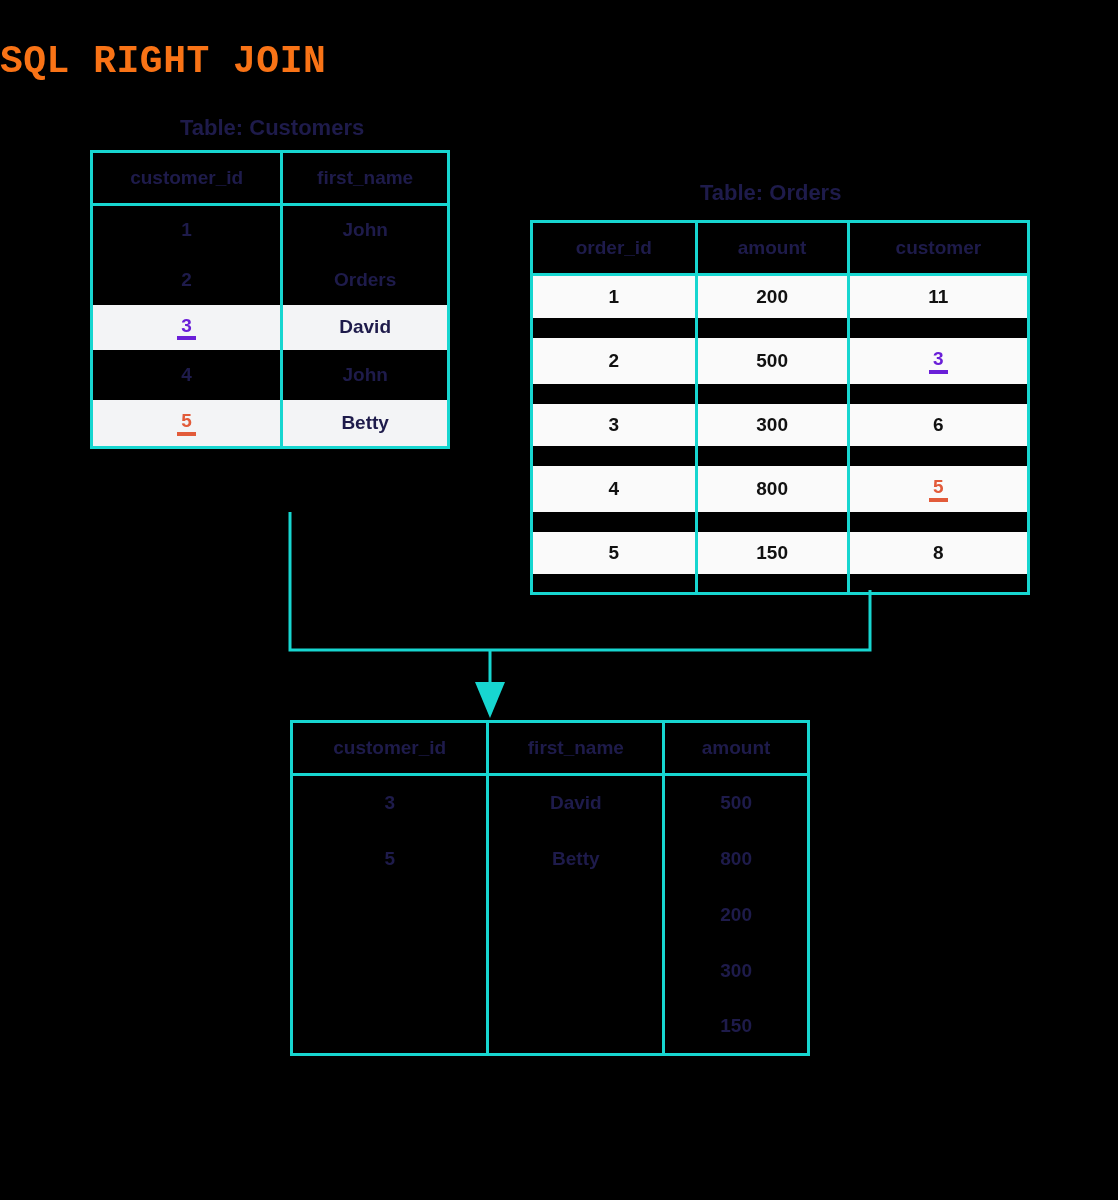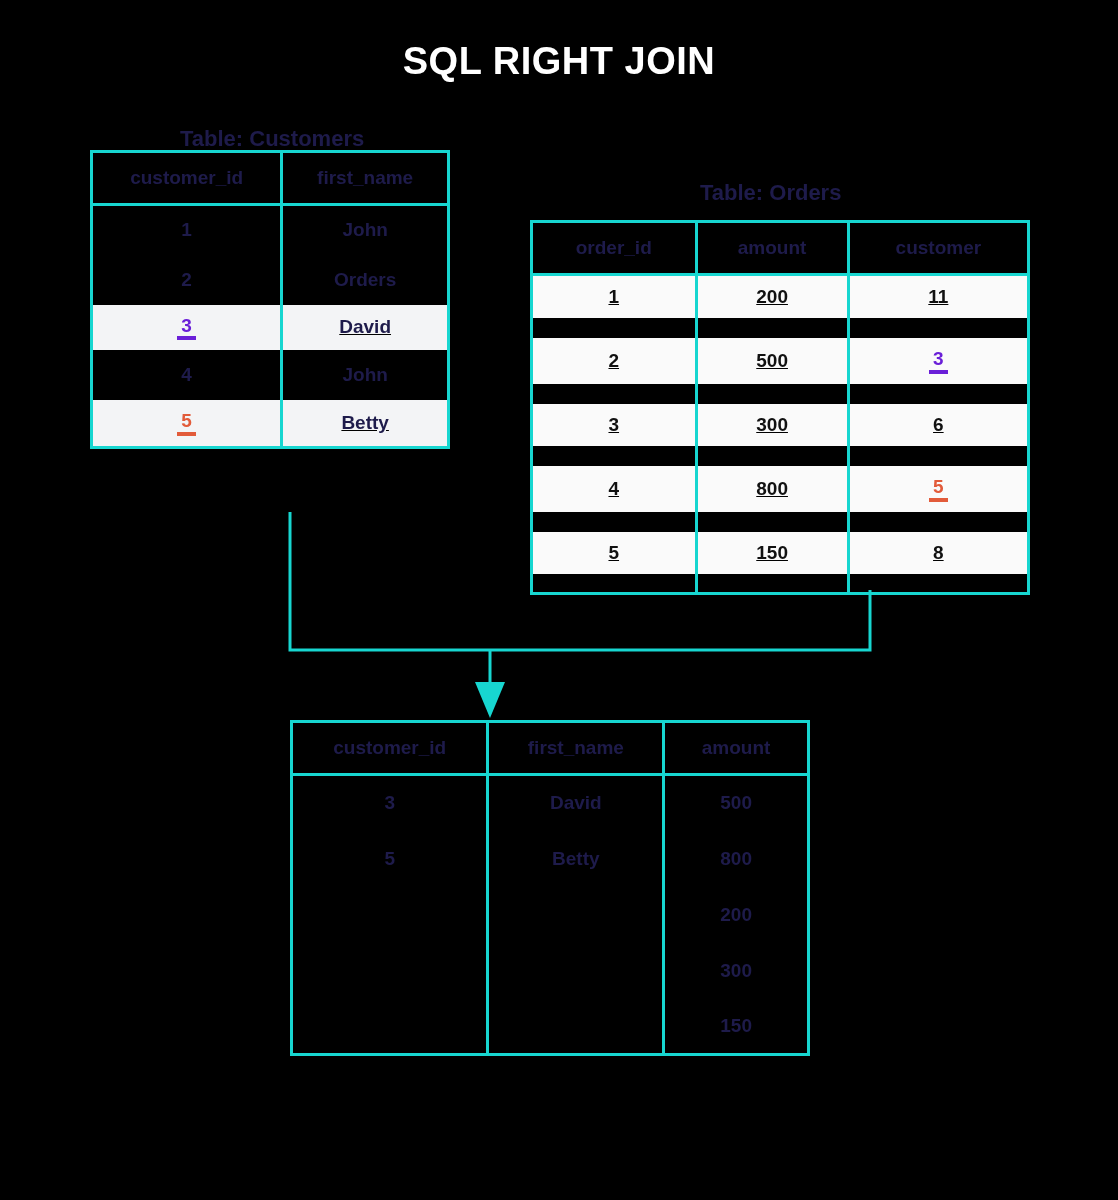--- a/index.html
+++ b/index.html
@@ -5,39 +5,39 @@
   * { box-sizing: border-box; margin: 0; padding: 0; }
   body {
     background: #000;
     font-family: -apple-system, BlinkMacSystemFont, "Segoe UI", Arial, sans-serif;
     width: 1118px;
     height: 1200px;
     position: relative;
     overflow: hidden;
   }
   .title {
-    text-align: center;
-    color: #ffffff;
+    text-align: left;
+    color: #f97316;
     font-weight: 800;
     font-size: 38px;
     letter-spacing: 0.5px;
     padding-top: 40px;
+    font-family: Liberation Mono, monospace;
   }
   .label {
     color: #1E1B4B;
     font-weight: 700;
     font-size: 22px;
   }
 
   
   .tbl {
     border: 3px solid #17D6D0;
     border-collapse: collapse;
     background: transparent;
-    text-decoration: underline;
   }
   .tbl th, .tbl td {
     border-left: 3px solid #17D6D0;
     border-right: 3px solid #17D6D0;
     text-align: center;
     font-weight: 700;
     color: #1E1B4B;
   }
   .tbl th {
     border-bottom: 3px solid #17D6D0;
@@ -57,21 +57,21 @@
   .orders tr.gap td { background:#000; height:20px; padding:0; border-top:none; border-bottom:none; }
 
   
   .result th, .result td { font-size: 19px; }
   .result td { height: 56px; }
 
   .underline-purple { display:inline-block; border-bottom:4px solid #6A1FD8; padding:0 4px; line-height:1.1; color:#6A1FD8; }
   .underline-red    { display:inline-block; border-bottom:4px solid #E25B3A; padding:0 4px; line-height:1.1; color:#E25B3A; }
 
   
-  #customers-label { position:absolute; left:180px; top:126px;text-align:center; }
+  #customers-label { position:absolute; left:180px; top:115px;text-align:center; }
   #customers-wrap  { position:absolute; left:90px;  top:150px; }
   #orders-label    { position:absolute; left:700px; top:180px; }
   #orders-wrap     { position:absolute; left:530px; top:220px; }
   #result-wrap     { position:absolute; left:290px; top:720px; }
 
   
   #connectors { position:absolute; left:0; top:0; width:1118px; height:1200px; pointer-events:none; }
 </style>
 </head>
 <body>

